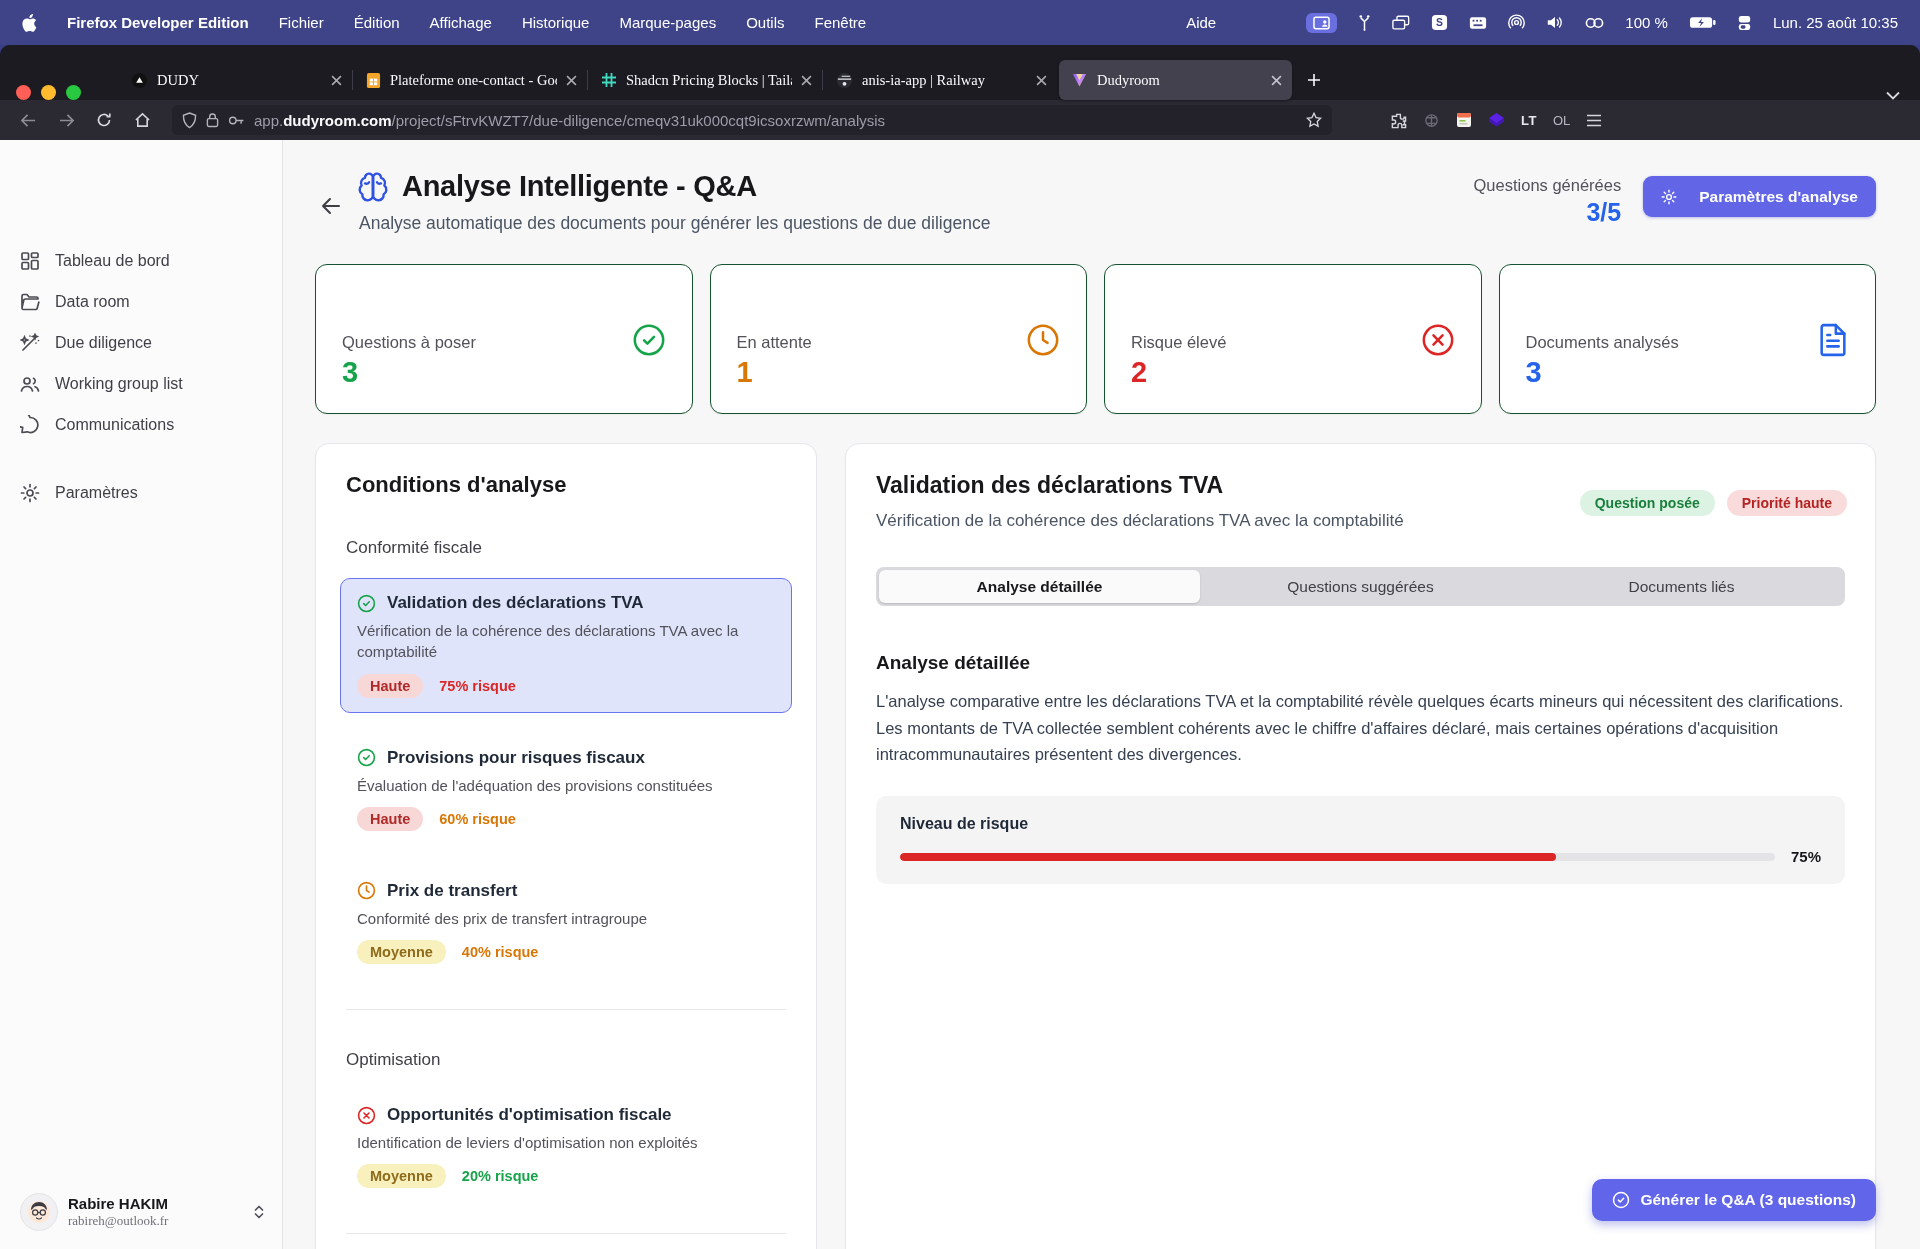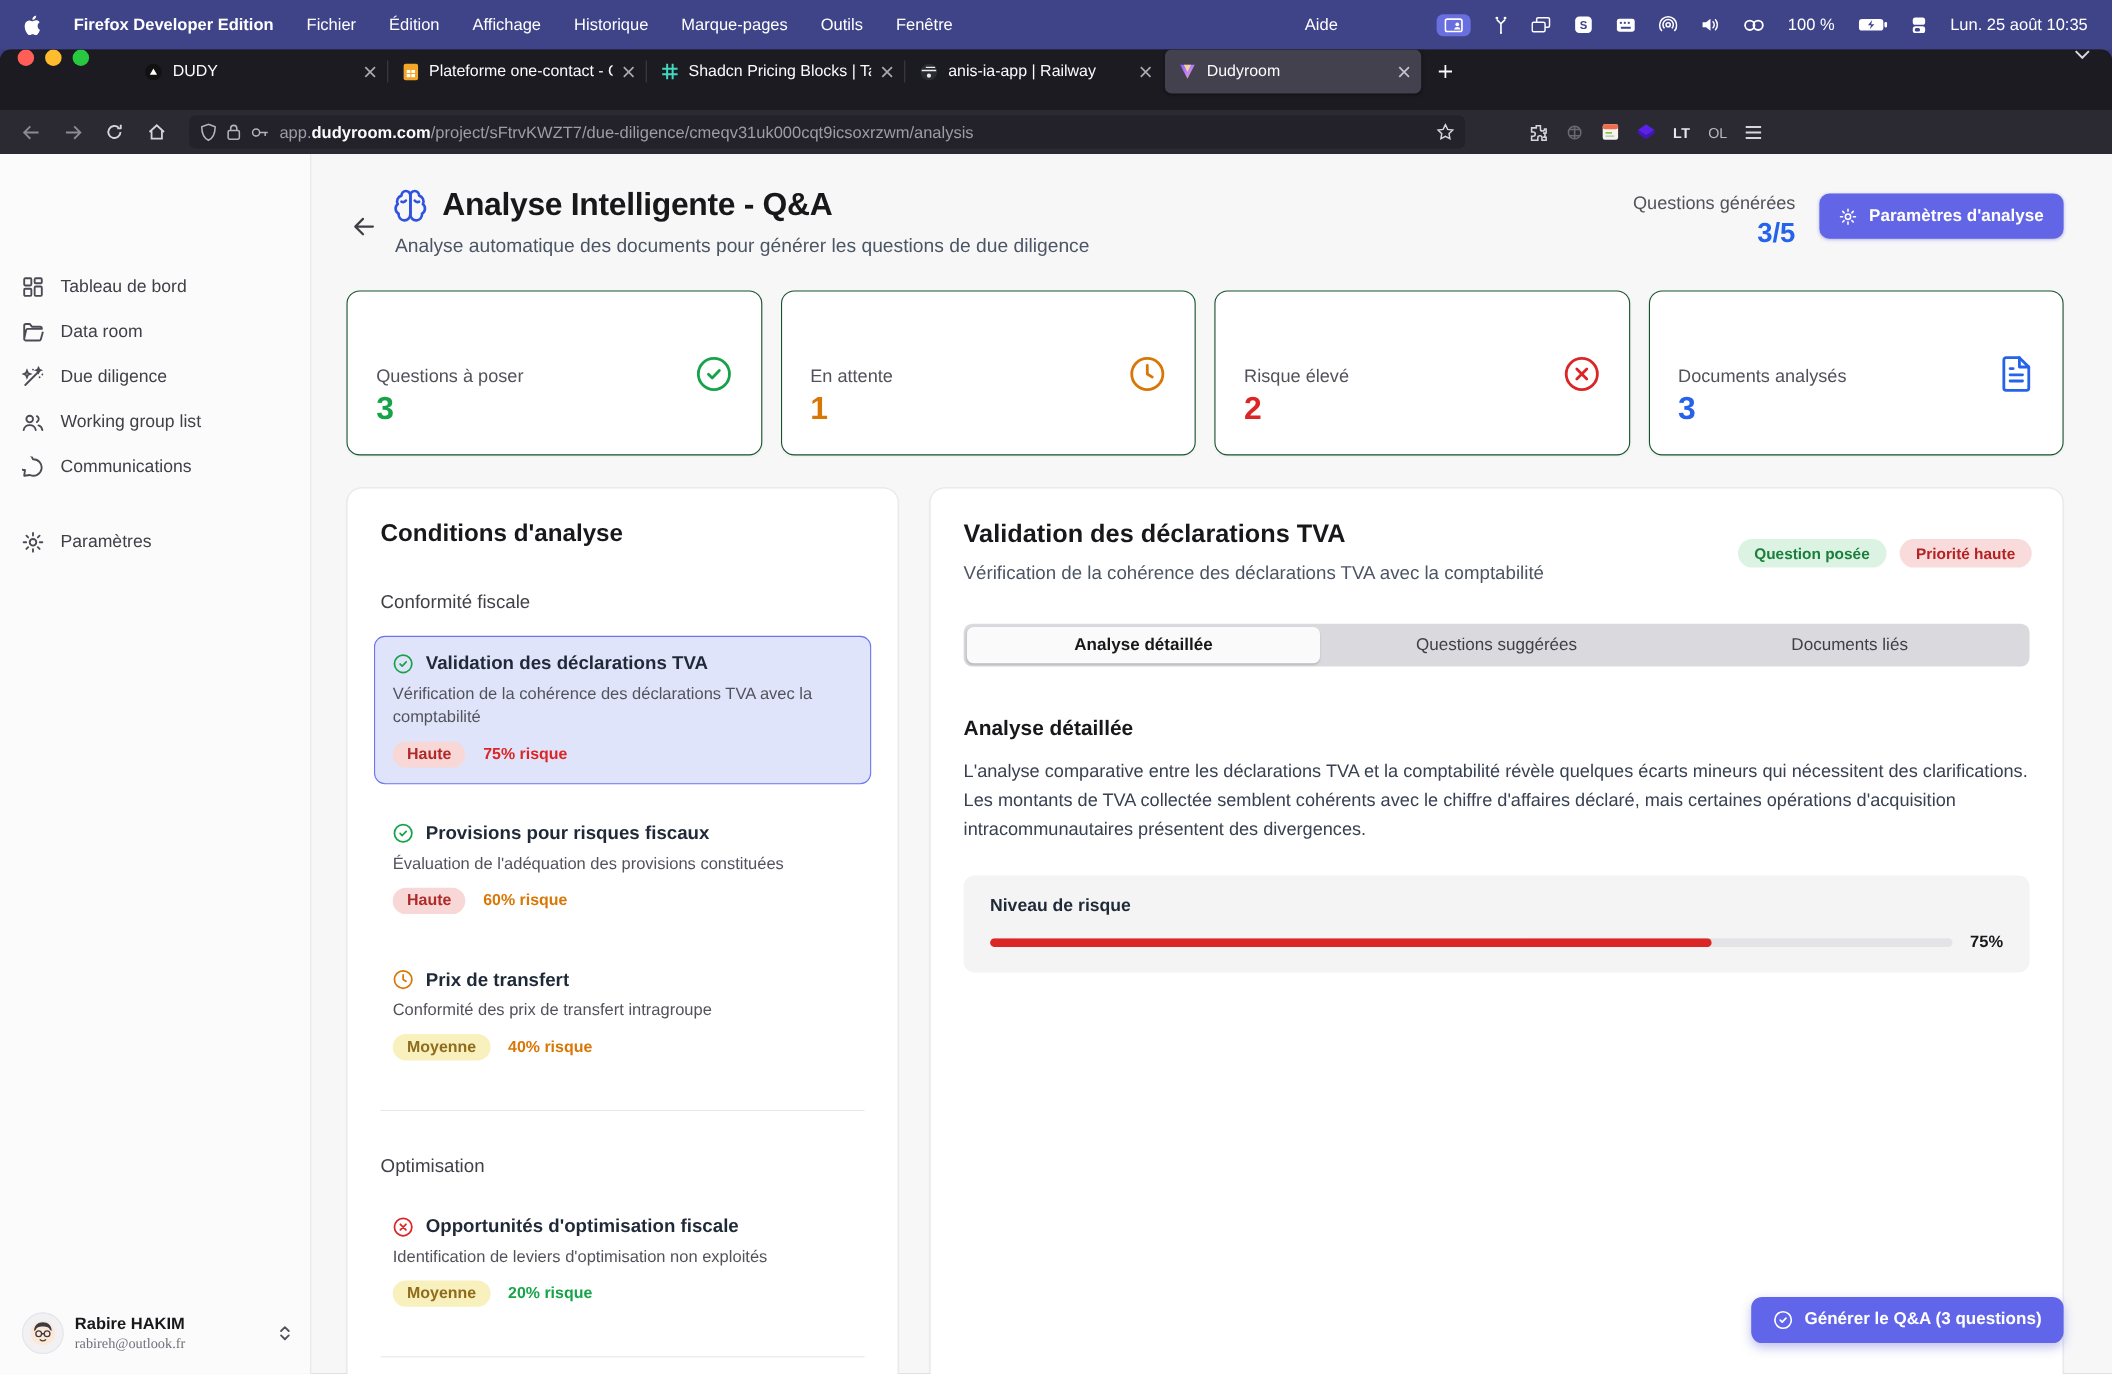--- a/index.html
+++ b/index.html
@@ -14,21 +14,21 @@
   .menubar .app-name { font-weight:bold; }
   .menubar .aide { margin-left:290px; }
   .menubar .right { margin-left:auto; display:flex; align-items:center; gap:21px; }
   .mb-item { cursor:default; white-space:nowrap; }
   .rec-pill { background:#6a6fe0; border-radius:6px; padding:3px 7px; display:flex; align-items:center; }
   .clocktxt { font-size:15px; }
 
   
   .window { height:1204px; background:#1c1b22; border-radius:10px 10px 0 0; overflow:hidden; }
 
-  .tabstrip { height:55px; background:#1c1b22; display:flex; align-items:flex-start; padding:0 16px; position:relative; }
+  .tabstrip { height:55px; background:#1c1b22; display:flex; align-items:flex-end; padding:0 16px; position:relative;font-family:Liberation Serif, serif; }
   .lights { display:flex; gap:10px; margin-right:38px; }
   .light { width:15px; height:15px; border-radius:50%; }
   .light.red{ background:#ff5f57; } .light.yellow{ background:#febc2e; } .light.green{ background:#28c840; }
   .tabs { display:flex; align-items:center; gap:2px; }
   .tab { width:233px; height:40px; border-radius:6px; display:flex; align-items:center;
     gap:9px; padding:0 10px 0 12px; color:#fbfbfe; font-size:14.5px; position:relative; }
   .tab + .tab::before{ content:""; position:absolute; left:-2px; top:10px; height:20px; width:1px; background:#3e3d47; }
   .tab.active { background:#42414d; box-shadow:0 1px 3px rgba(0,0,0,.4); }
   .tab.active::before, .tab.active + .tab::before { display:none; }
   .tab .t-title { flex:1; overflow:hidden; white-space:nowrap; text-overflow:clip; }
@@ -71,21 +71,21 @@
   .back-btn { position:absolute; left:30px; top:48px; width:36px; height:36px; display:flex;
     align-items:center; justify-content:center; color:#3f3f46; cursor:pointer; }
   .page-title-row { position:absolute; left:74px; top:30px; display:flex; align-items:center; gap:13px; }
   .page-title { font-size:29px; font-weight:bold; color:#18181b; letter-spacing:-.3px; }
   .page-subtitle { position:absolute; left:76px; top:73px; font-size:17.5px; color:#4b5563; }
   .header-right { position:absolute; top:36px; right:44px; display:flex; align-items:flex-start; gap:22px; }
   .gen-col { text-align:right; }
   .gen-label { font-size:16.5px; color:#52525b; }
   .gen-value { font-size:25px; font-weight:bold; color:#2563eb; margin-top:3px; }
   .settings-btn { height:41px; background:#6165e6; color:#fff; border:none; border-radius:9px;
-    display:flex; align-items:center; gap:11px; padding:0 18px; font-size:15.5px; font-weight:bold;
+    display:flex; align-items:center; gap:22px; padding:0 18px; font-size:15.5px; font-weight:bold;
     font-family:inherit; cursor:pointer; box-shadow:0 1px 3px rgba(70,75,200,.35); }
 
   .stats-row { position:absolute; left:32px; right:44px; top:124px; display:flex; gap:17px; }
   .stat-card { flex:1; height:150px; background:#fff; border:1px solid #14532d; border-radius:12px;
     box-shadow:0 1px 2px rgba(0,0,0,.04); position:relative; display:flex; flex-direction:column;
     justify-content:flex-end; padding:0 26px 24px 26px; }
   .stat-label { font-size:16.5px; color:#52525b; }
   .stat-value { font-size:29px; font-weight:bold; margin-top:4px; }
   .stat-icon { position:absolute; right:26px; top:58px; }
 

